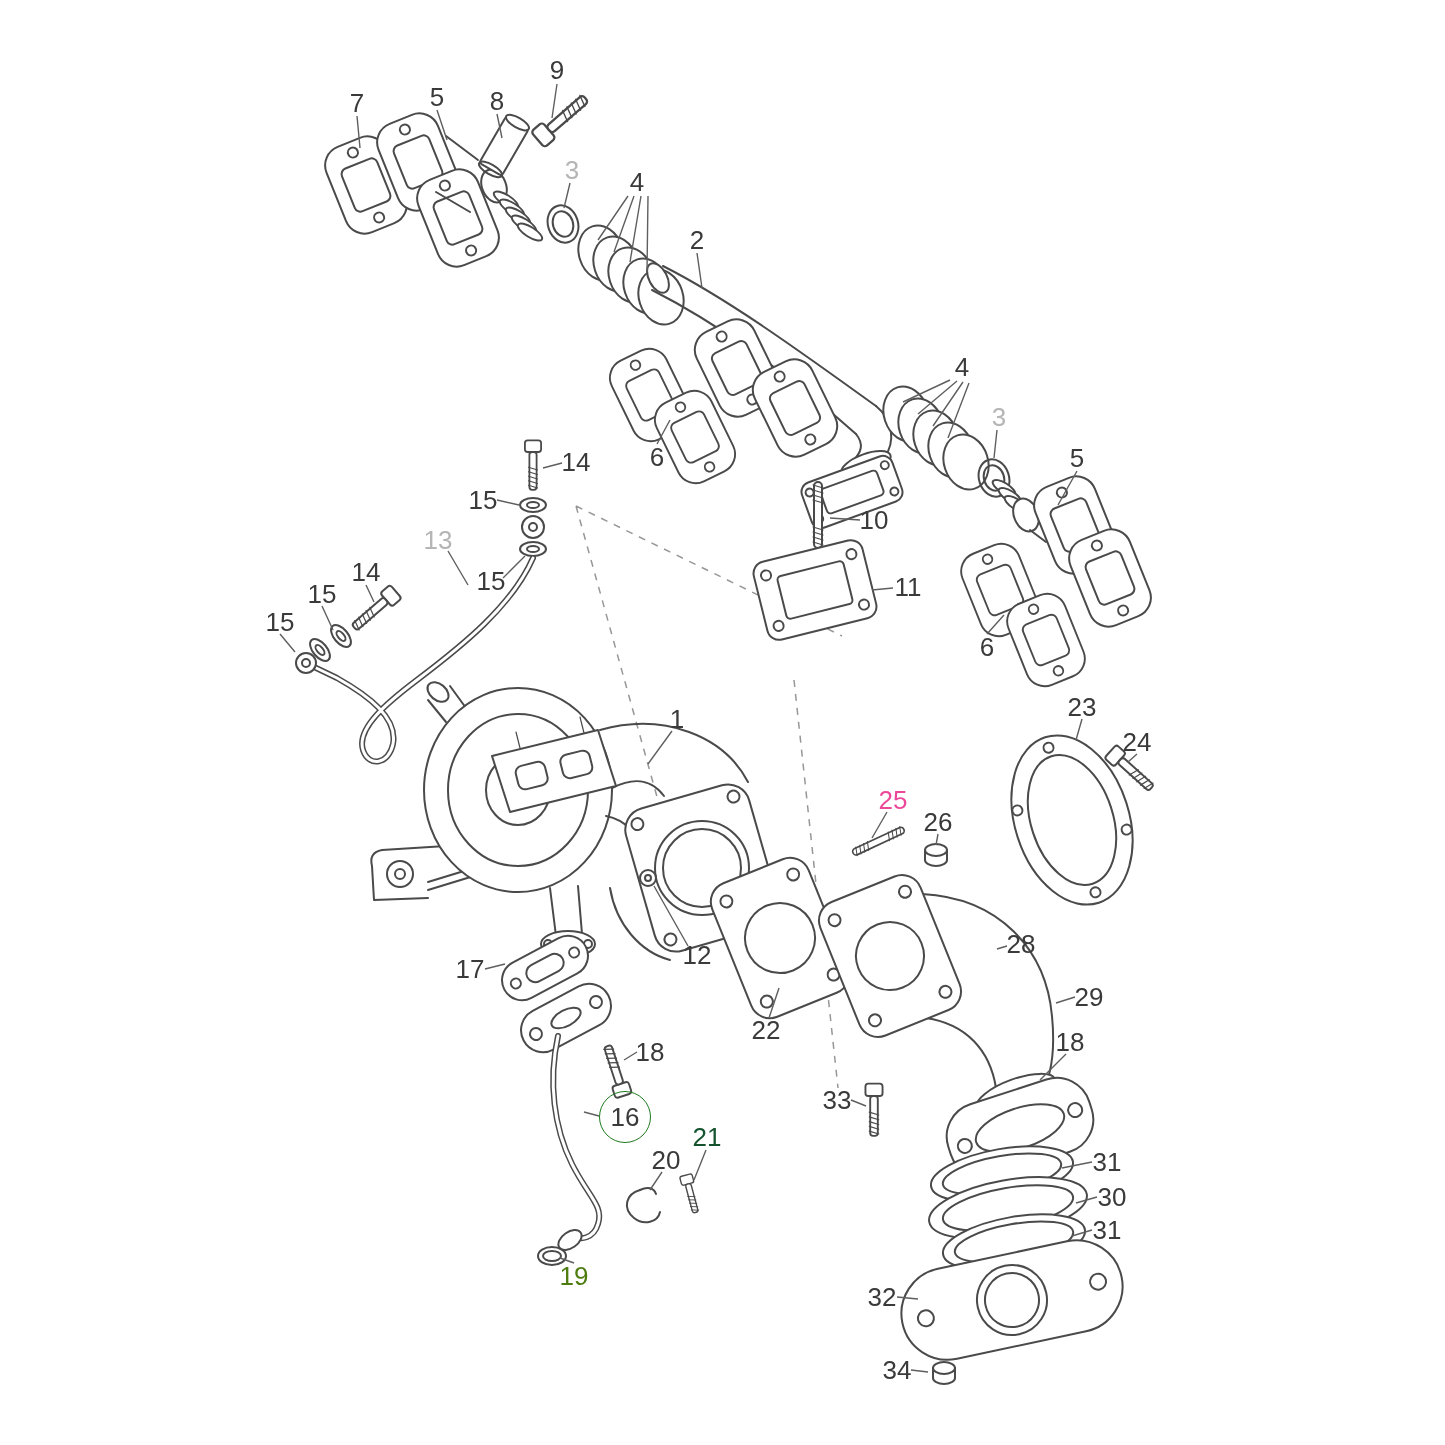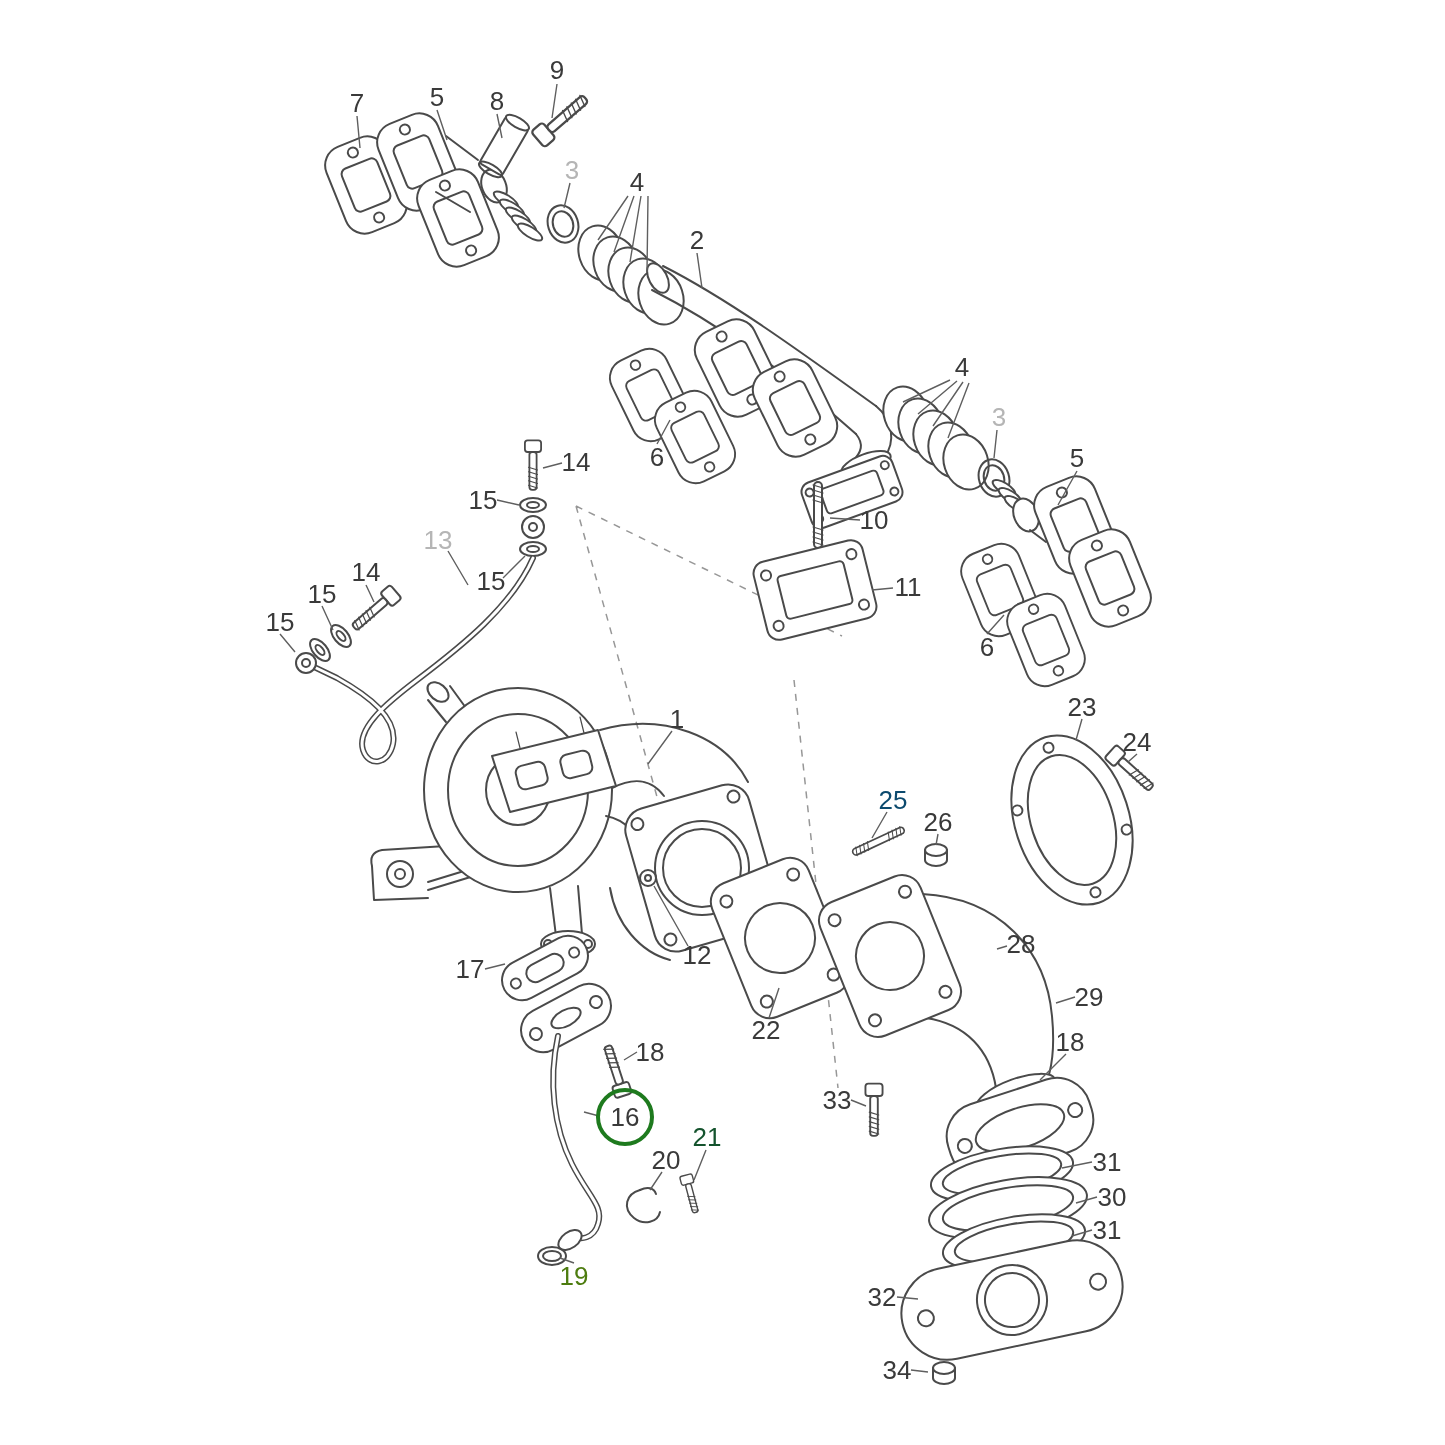--- a/index.html
+++ b/index.html
@@ -24,21 +24,21 @@
     position:absolute;
     transform:translate(-50%,-50%);
     font-size:26px;line-height:1;
     color:#3a3a3a;
     user-select:none;
     white-space:nowrap;
   }
   .part-label.muted{color:#b5b5b5;}
   .part-label.highlighted{
     width:50px;height:50px;
-    border:4px solid #84cc16;border-radius:50%;
+    border:1px solid #84cc16;border-radius:50%;
     display:flex;align-items:center;justify-content:center;
     background:transparent;
   }
 </style>
 </head>
 <body>
 
 <div class="stage">
 
   <svg width="1445" height="1445" viewBox="0 0 1445 1445" xmlns="http://www.w3.org/2000/svg">
@@ -399,21 +399,21 @@
       <span class="part-label" style="left: 576px; top: 462px; color: rgb(58, 58, 58);">14</span>
       <span class="part-label" style="left: 483px; top: 500px; color: rgb(58, 58, 58);">15</span>
       <span class="part-label muted" style="left: 438px; top: 540px; color: rgb(181, 181, 181);">13</span>
       <span class="part-label" style="left: 491px; top: 581px; color: rgb(58, 58, 58);">15</span>
       <span class="part-label" style="left: 366px; top: 572px; color: rgb(58, 58, 58);">14</span>
       <span class="part-label" style="left: 322px; top: 594px; color: rgb(58, 58, 58);">15</span>
       <span class="part-label" style="left: 280px; top: 622px; color: rgb(58, 58, 58);">15</span>
       <span class="part-label" style="left: 677px; top: 719px; color: rgb(58, 58, 58);">1</span>
       <span class="part-label" style="left: 1082px; top: 707px; color: rgb(58, 58, 58);">23</span>
       <span class="part-label" style="left: 1137px; top: 742px; color: rgb(58, 58, 58);">24</span>
-      <span class="part-label" style="left: 893px; top: 800px; color: #0c4a6e;">25</span>
+      <span class="part-label" style="left: 893px; top: 800px; color: #ec4899;">25</span>
       <span class="part-label" style="left: 938px; top: 822px; color: rgb(58, 58, 58);">26</span>
       <span class="part-label" style="left: 697px; top: 955px; color: rgb(58, 58, 58);">12</span>
       <span class="part-label" style="left: 470px; top: 969px; color: rgb(58, 58, 58);">17</span>
       <span class="part-label" style="left: 1021px; top: 944px; color: rgb(58, 58, 58);">28</span>
       <span class="part-label" style="left: 1089px; top: 997px; color: rgb(58, 58, 58);">29</span>
       <span class="part-label" style="left: 766px; top: 1030px; color: rgb(58, 58, 58);">22</span>
       <span class="part-label" style="left: 1070px; top: 1042px; color: rgb(58, 58, 58);">18</span>
       <span class="part-label" style="left: 650px; top: 1052px; color: rgb(58, 58, 58);">18</span>
       <span class="part-label" style="left: 837px; top: 1100px; color: rgb(58, 58, 58);">33</span>
       <span class="part-label highlighted" style="left: 625px; top: 1117px; color: rgb(58, 58, 58); border-color: rgb(30, 122, 30);">16</span>

